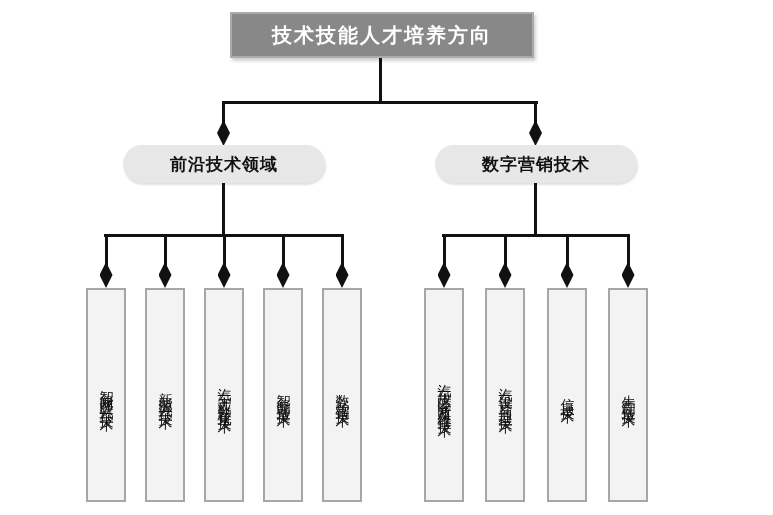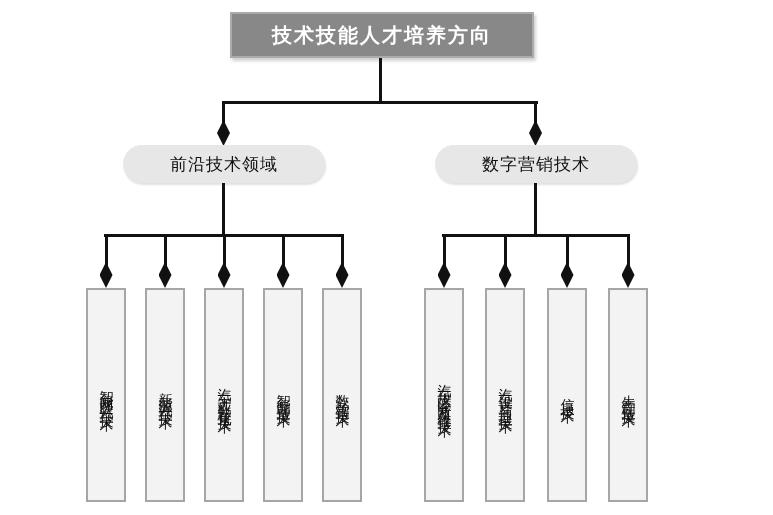--- a/index.html
+++ b/index.html
@@ -10,21 +10,21 @@
   .node{position:absolute;display:flex;align-items:center;justify-content:center;box-sizing:border-box;}
   .root{
     left:230px;top:12px;width:304px;height:46px;
     background:var(--root-fill);border:2px solid var(--root-border);
     color:var(--root-text);font-size:20px;font-weight:bold;letter-spacing:2px;
     box-shadow:2px 3px 3px rgba(0,0,0,.18);
   }
   .pill{
     top:145px;width:202px;height:38px;border-radius:19px;
     background:var(--branch-fill);color:var(--node-text);
-    font-size:17px;font-weight:normal;letter-spacing:1px;
+    font-size:17px;font-weight:bold;letter-spacing:1px;
     box-shadow:1px 2px 2px rgba(0,0,0,.12);
   }
   .pill-left{left:123px;}
   .pill-right{left:435px;}
   .leaf{
     top:288px;width:40px;height:214px;
     background:var(--leaf-fill);border:2px solid var(--leaf-border);
     color:var(--node-text);
   }
   .leaf span{

